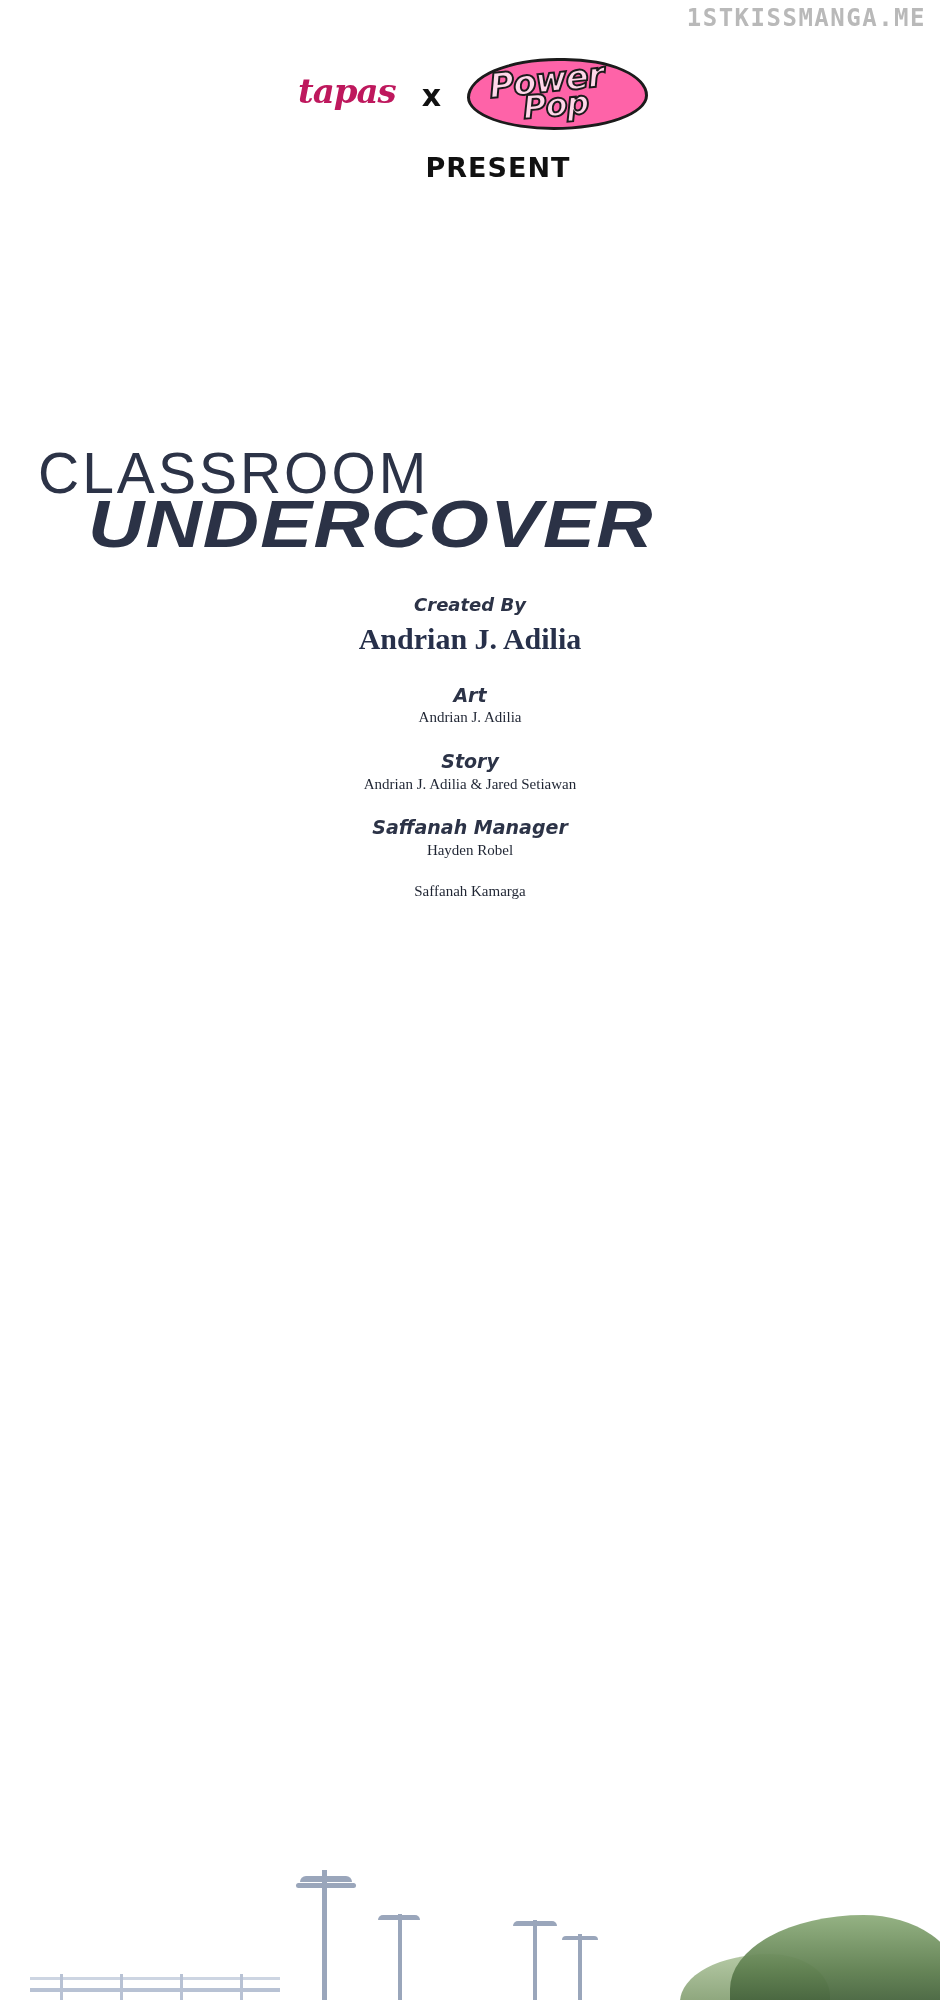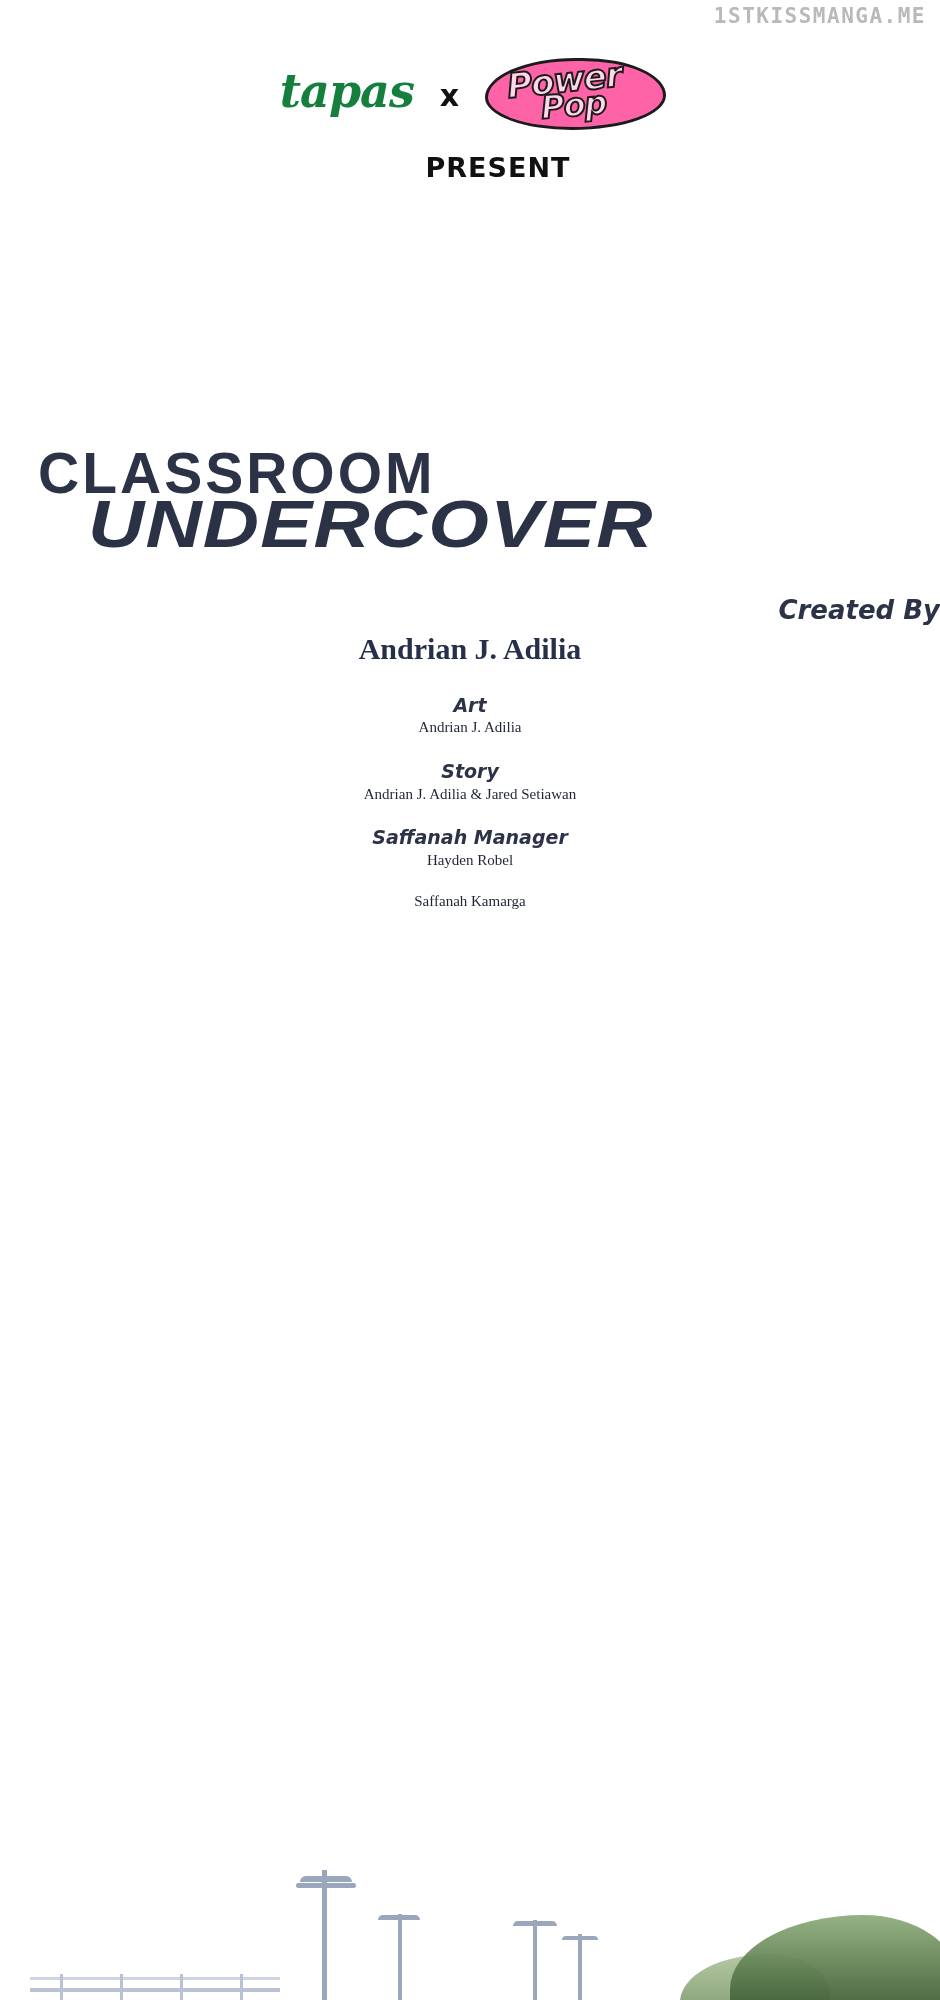--- a/index.html
+++ b/index.html
@@ -15,21 +15,21 @@
     font-family: "DejaVu Sans", sans-serif;
     color: #1b1b1b;
   }
 
   
   .watermark {
     position: absolute;
     top: 4px;
     right: 14px;
     font-family: "DejaVu Sans Mono", monospace;
-    font-size: 21px;
+    font-size: 24px;
     letter-spacing: 1.5px;
     color: #b9b9b9;
     font-weight: 700;
     user-select: none;
   }
 
   
   .publisher-row {
     position: absolute;
     top: 52px;
@@ -37,23 +37,23 @@
     width: 100%;
     display: flex;
     align-items: center;
     justify-content: center;
     gap: 26px;
   }
   .tapas-logo {
     font-family: "DejaVu Serif", serif;
     font-style: italic;
     font-weight: 700;
-    font-size: 46px;
+    font-size: 34px;
     letter-spacing: -1px;
-    color: #15803d;
+    color: #be185d;
   }
   .cross {
     font-family: "DejaVu Sans", sans-serif;
     font-weight: 700;
     font-size: 30px;
     color: #111;
     margin-top: 8px;
   }
   .powerpop {
     position: relative;
@@ -110,21 +110,21 @@
     top: 440px;
     left: 0;
     width: 100%;
   }
   .title-line1 {
     position: absolute;
     left: 38px;
     top: 0;
     font-family: "Liberation Sans", sans-serif;
     font-size: 57px;
-    font-weight: 700;
+    font-weight: 400;
     letter-spacing: 3px;
     color: #2c3347;
   }
   .title-line2 {
     position: absolute;
     left: 88px;
     top: 46px;
     font-family: "Liberation Sans", sans-serif;
     font-size: 66px;
     font-weight: 700;
@@ -149,21 +149,21 @@
     font-family: "DejaVu Sans", sans-serif;
     font-weight: 700;
     font-style: italic;
     line-height: 1.25;
   }
   .credit-name {
     font-family: Liberation Serif, serif;
     line-height: 1.3;
     color: #1f2533;
   }
-  .credits .lead .credit-role { font-size: 26px; text-align: right; }
+  .credits .lead .credit-role { font-size: 18px; }
   .credits .lead .credit-name { font-size: 30px; font-weight: 700; margin-top: 2px; color:#27304a; }
   .credits .sub .credit-role { font-size: 19px; }
   .credits .sub .credit-name { font-size: 15px; margin-top: 1px; }
   .credits .lead { margin-bottom: 26px; }
   .credits .sub { margin-bottom: 22px; }
 
   
   .scene {
     position: absolute;
     left: 0;

